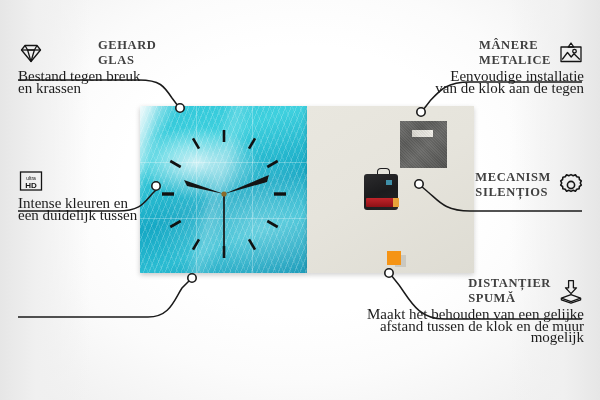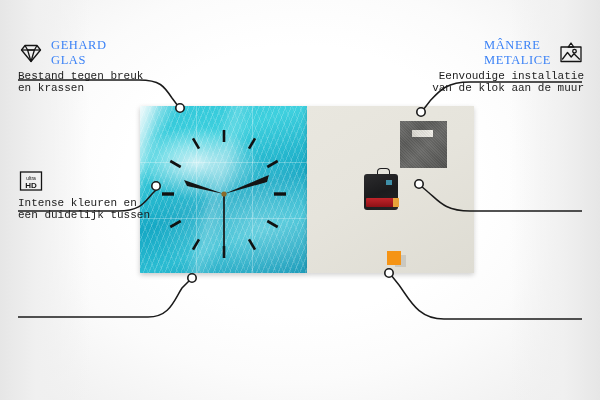--- a/index.html
+++ b/index.html
@@ -70,26 +70,26 @@
   
   .callout-svg{position:absolute;left:0;top:0;width:600px;height:400px;pointer-events:none;}
 
   
   .block{position:absolute;}
   .head{display:flex;align-items:center;gap:7px;}
   .head.right{justify-content:flex-end;}
   .title{
     font-family:"Liberation Serif", serif;
     font-size:12.5px;line-height:14.5px;letter-spacing:.6px;
-    font-weight:400;color:#3b82f6;text-transform:uppercase;white-space:pre-line;
+    font-weight:700;color:#404040;text-transform:uppercase;white-space:pre-line;margin-left:47px;
   }
   .title.r{}
   .desc{
-    font-family:Liberation Mono, monospace;
-    font-size:11px;line-height:11.6px;color:#1c1c1c;white-space:pre-line;margin-top:4px;
+    font-family:Liberation Serif, serif;
+    font-size:15px;line-height:11.6px;color:#1c1c1c;white-space:pre-line;margin-top:4px;
   }
   .desc.r{text-align:right;}
   .ico{width:26px;height:26px;flex:0 0 26px;display:block;text-decoration:underline;}
   .ico svg{display:block;width:26px;height:26px;}
 
   
   #b-glas{left:18px;top:38px;width:180px;}
   #b-print{left:18px;top:168px;width:190px;}
   #b-randen{left:18px;top:275px;width:190px;}
   
@@ -220,20 +220,49 @@
             <g fill="none" stroke="#141414" stroke-width="1.3" stroke-linejoin="round">
           <rect x="3" y="7" width="20" height="14.5"></rect>
           <path d="M13 3 L10.2 7 H15.8 Z"></path>
           <path d="M4.2 19.5 L9.5 12.5 L13.2 17 L16 13.8 L21.8 19.5"></path>
           <circle cx="16.5" cy="11.2" r="1.8"></circle>
         </g>
           </svg>
       </span>
     </div>
     <div class="desc r">Eenvoudige installatie
-van de klok aan de muur</div>
+van de klok aan de tegen</div>
   </div>
 
   <div class="block" id="b-mecanism">
-  </div>
-
+    <div class="head right">
+      <span class="title r">MECANISM
+SILENȚIOS</span>
+      <span class="ico">
+        <svg viewBox="0 0 26 26">
+            <g fill="none" stroke="#141414" stroke-width="1.6" stroke-linejoin="round">
+          <path d="M13 2.6 l2.2 1.1 2.2 -.9 1.4 2 2.3 .4 .3 2.3 1.9 1.4 -1 2.1 1 2.1 -1.9 1.4 -.3 2.3 -2.3 .4 -1.4 2 -2.2 -.9 -2.2 1.1 -2.2 -1.1 -2.2 .9 -1.4 -2 -2.3 -.4 -.3 -2.3 -1.9 -1.4 1 -2.1 -1 -2.1 1.9 -1.4 .3 -2.3 2.3 -.4 1.4 -2 2.2 .9 Z"></path>
+          <circle cx="13" cy="13" r="3.6"></circle>
+        </g>
+          </svg>
+      </span>
+    </div>
+  </div>
+
+  <div class="block" id="b-spuma">
+    <div class="head right">
+      <span class="title r">DISTANȚIER
+SPUMĂ</span>
+      <span class="ico">
+        <svg viewBox="0 0 26 26">
+            <g fill="none" stroke="#141414" stroke-width="1.3" stroke-linejoin="round">
+          <path d="M10.6 2.6 h4.8 v7.2 h3.1 L13 15.6 L7.5 9.8 h3.1 Z"></path>
+          <path d="M13 16.6 L3.4 20.2 L13 23.6 L22.6 20.2 Z"></path>
+          <path d="M3.4 20.2 v1.6 L13 25.2 L22.6 21.8 v-1.6"></path>
+        </g>
+          </svg>
+      </span>
+    </div>
+    <div class="desc r">Maakt het behouden van een gelijke
+afstand tussen de klok en de muur mogelijk</div>
+  </div>
 
 </div>
 
 </body></html>

